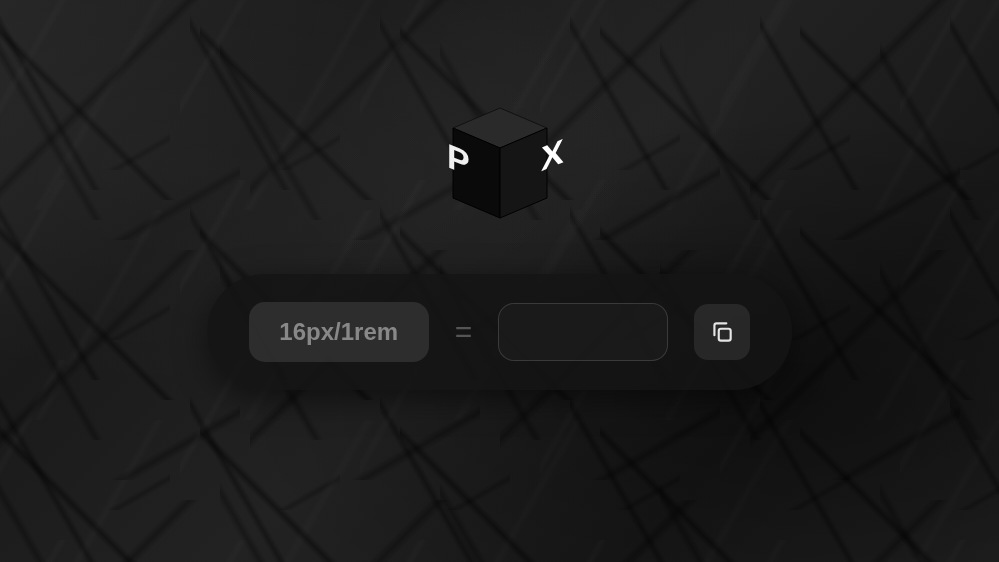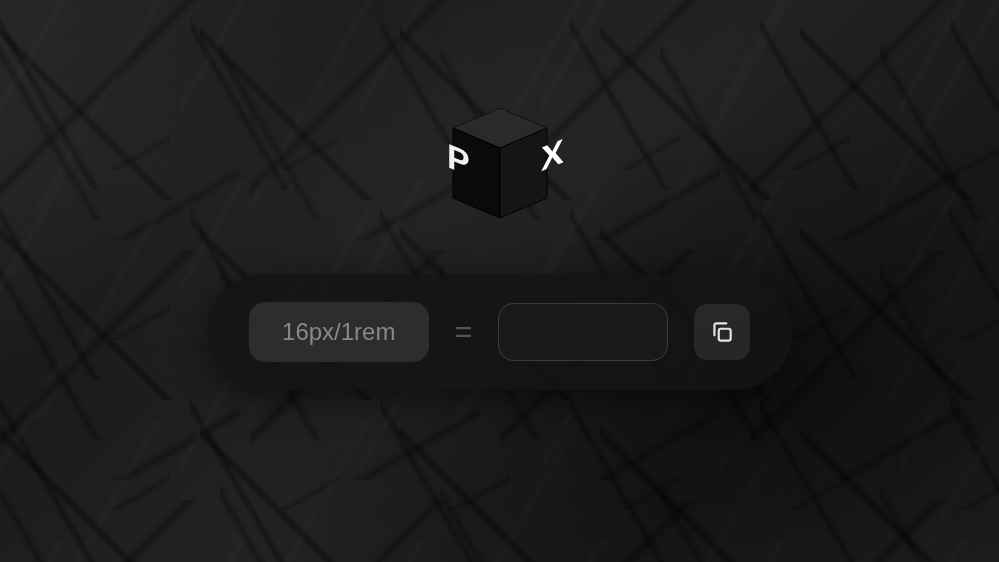--- a/index.html
+++ b/index.html
@@ -71,20 +71,21 @@
       background: rgba(55, 55, 55, 0.7);
       border: none;
       border-radius: 16px;
       padding: 16px 26px;
       font-size: 24px;
       color: #888;
       font-family: inherit;
       outline: none;
       width: 180px;
       text-align: center;
+      font-weight: bold;
     }
     .input-pill::placeholder {
       color: #888;
     }
     .equals {
       color: #555;
       font-size: 30px;
       font-weight: 400;
     }
     .output-box {

